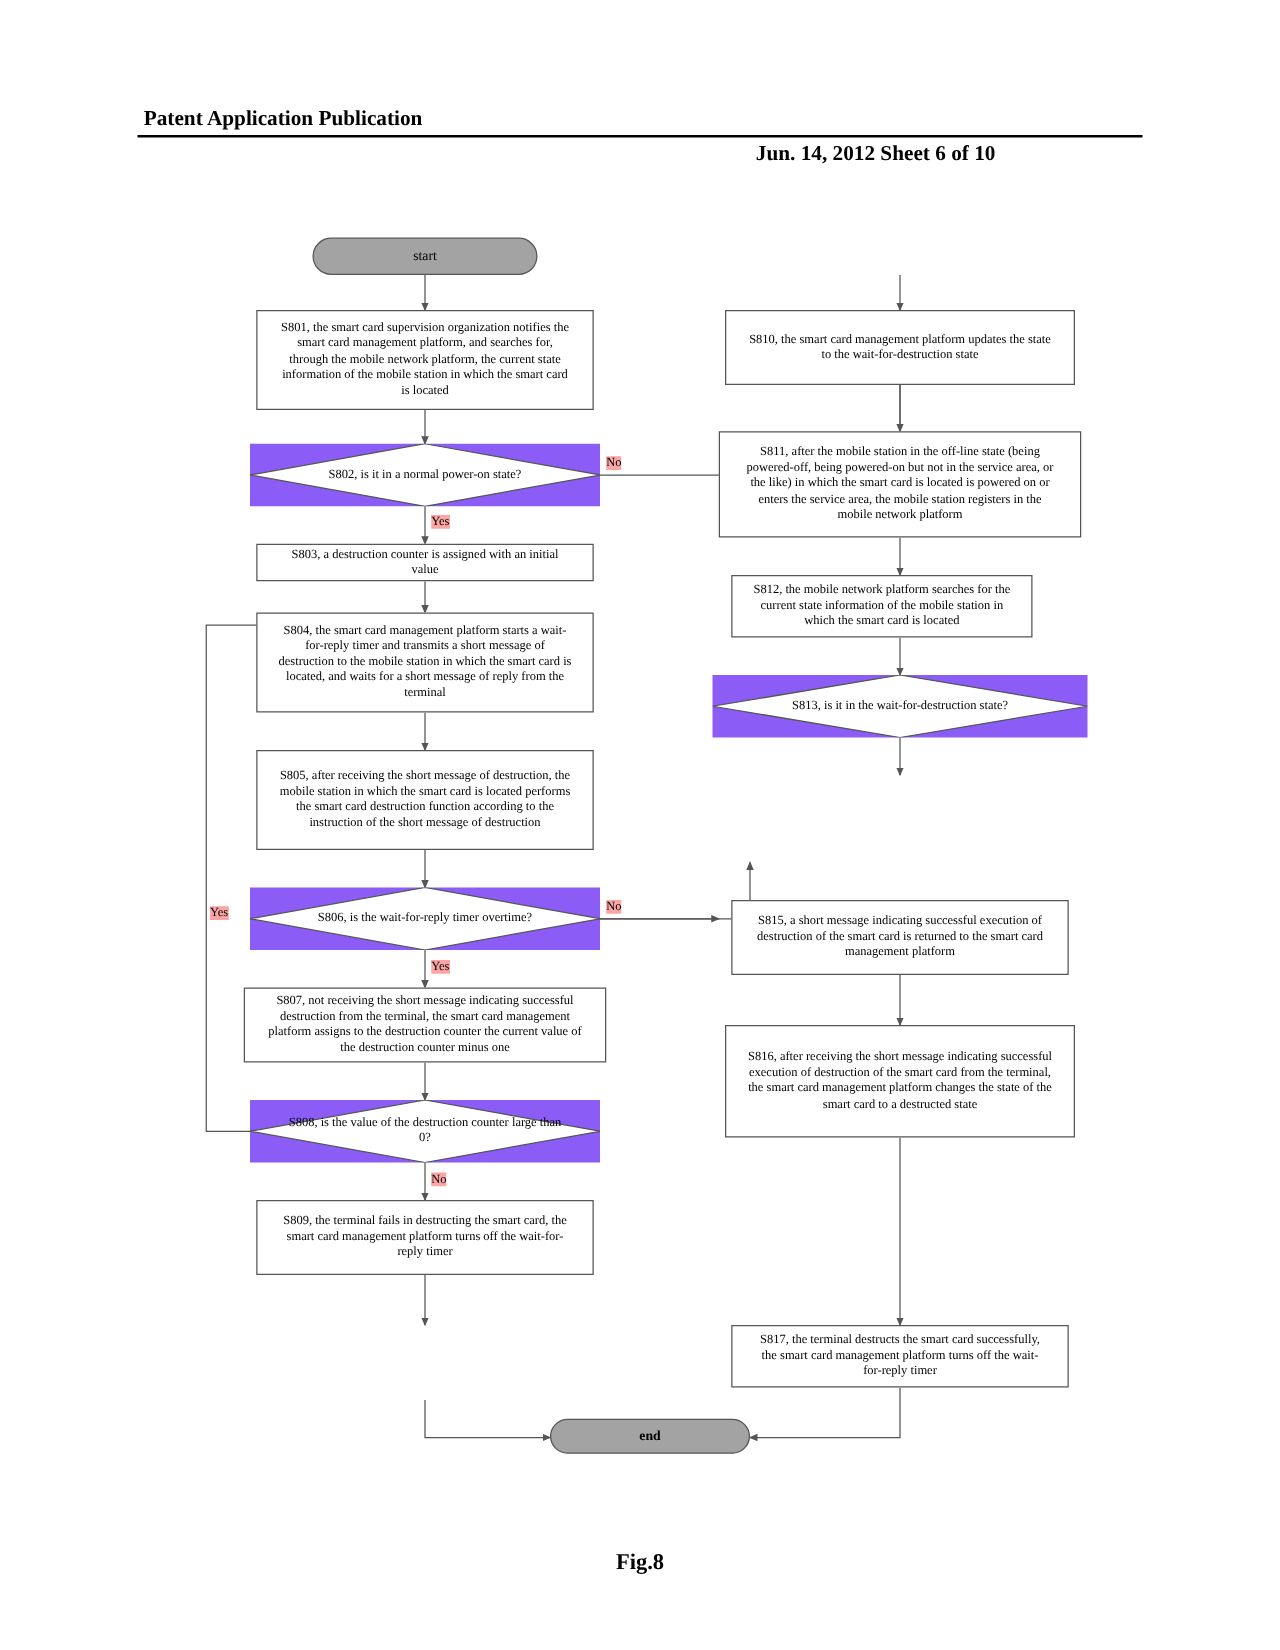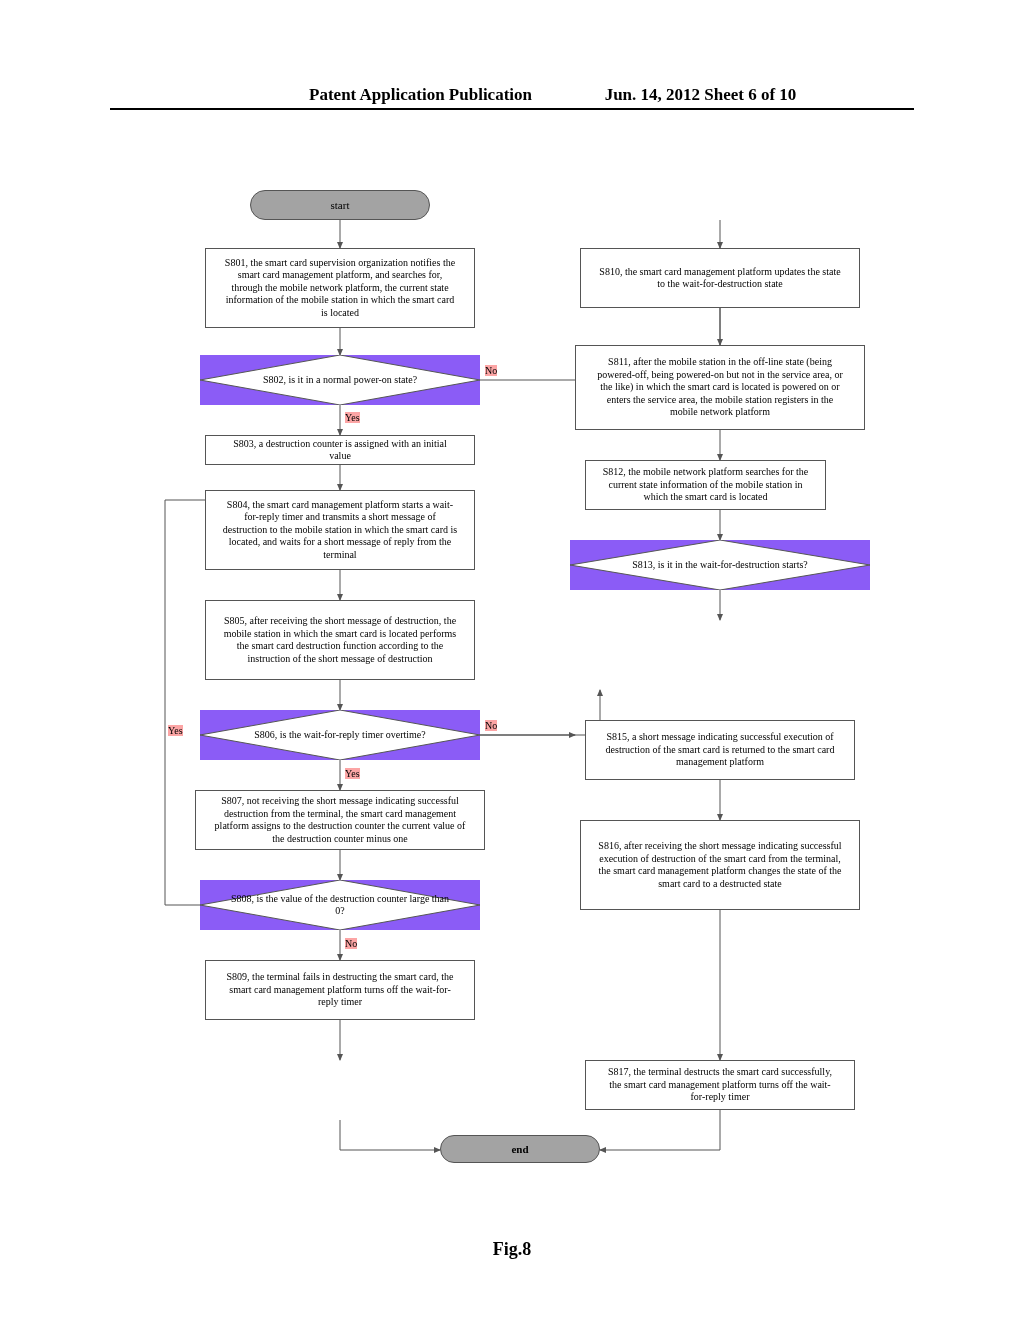--- a/index.html
+++ b/index.html
@@ -13,22 +13,22 @@
   .header {
     position: absolute;
     top: 85px;
     left: 0;
     right: 0;
     font-weight: bold;
     font-size: 17px;
     display: flex;
     padding: 0 115px;
   }
-  .header .left { flex: 1; text-align: right; }
-  .header .center { flex: 1; text-align: center; margin-left:-40px;}
+  .header .left { flex: 1; text-align: left; }
+  .header .center { flex: 1; text-align: center; margin-left:-40px;margin-top:28px;}
   .header .right { flex: 1; text-align: right; }
   .hr {
     position: absolute;
     top: 108px;
     left: 110px;
     right: 110px;
     height: 2px;
     background: #000;
   }
   .diagram {
@@ -216,21 +216,21 @@
   </div>
 
   <div class="box" style="left:475px; top:270px; width:241px; height:50px;">
     <span>S812, the mobile network platform searches for the current state information of the mobile station in which the smart card is located</span>
   </div>
 
   <div class="diamond" style="left:460px; top:350px; width:300px; height:50px;">
     <svg viewBox="0 0 300 50" preserveAspectRatio="none">
         <polygon points="150,0 300,25 150,50 0,25" fill="#fff" stroke="#555"></polygon>
       </svg>
-    <div class="dlabel">S813, is it in the wait-for-destruction starts?</div>
+    <div class="dlabel">S813, is it in the wait-for-destruction state?</div>
   </div>
 
 
   <div class="box" style="left:475px; top:530px; width:270px; height:60px;">
     <span>S815, a short message indicating successful execution of destruction of the smart card is returned to the smart card management platform</span>
   </div>
 
   <div class="box" style="left:470px; top:630px; width:280px; height:90px;">
     <span>S816, after receiving the short message indicating successful execution of destruction of the smart card from the terminal, the smart card management platform changes the state of the smart card to a destructed state</span>
   </div>

